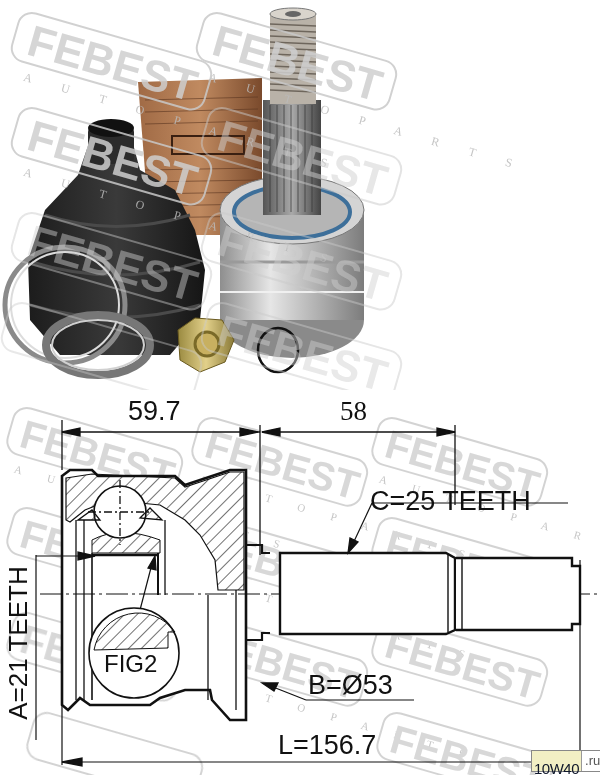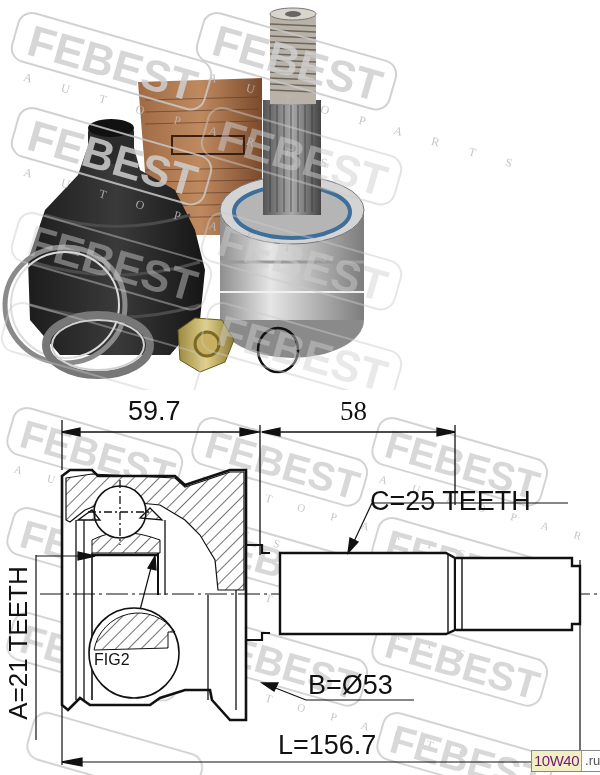--- a/index.html
+++ b/index.html
@@ -3,21 +3,21 @@
 <meta charset="utf-8">
 <style>
   html, body { margin:0; padding:0; background:#fff; }
   body { width:600px; height:775px; position:relative; overflow:hidden; font-family:"Liberation Sans", sans-serif; }
   .abs { position:absolute; }
   .photo { left:0; top:0; width:600px; height:390px; }
   .drawing { left:0; top:390px; width:600px; height:385px; }
   .dim-label { position:absolute; font-family:"Liberation Sans", sans-serif; color:#111; font-size:27px; line-height:1; white-space:nowrap; }
   .wm-text { font-family:"Liberation Sans", sans-serif; font-weight:bold; }
   .badge { position:absolute; left:531px; top:750px; height:20px; display:flex; border:1px solid #888; font-family:"Liberation Sans", sans-serif; font-size:15px; line-height:20px; }
-  .badge .b1 { background:#f2efc4; color:#701a75; padding:0 2px; letter-spacing:-0.5px; }
+  .badge .b1 { background:#f2efc4; color:#0f172a; padding:8px 2px; letter-spacing:-0.5px; }
   .badge .b2 { background:#fff; color:#555; padding:0 3px; border-left:1px solid #999; font-size:13px; }
 </style>
 </head>
 <body>
 
 <div class="abs photo">
   <svg width="600" height="390" viewBox="0 0 600 390">
     <defs>
       <linearGradient id="metalG" x1="0" x2="1" y1="0" y2="0">
         <stop offset="0" stop-color="#8e8e8e"></stop>
@@ -287,20 +287,20 @@
       <path d="M94,650 A45,45 0 0 1 175,632 L168,632 L168,648 L94,650 Z" fill="url(#hatch)" stroke="#111" stroke-width="1"></path>
     </g>
   </svg>
 
   
   <div class="dim-label" style="left:128px; top:8px;">59.7</div>
   <div class="dim-label" style="left:340px; top:8px;font-family:Liberation Serif, serif;">58</div>
   <div class="dim-label" style="left:370px; top:98px;text-align:center;">C=25 TEETH</div>
   <div class="dim-label" style="left:308px; top:282px;text-align:center;">B=Ø53</div>
   <div class="dim-label" style="left:258px; top:342px;margin-left:20px;">L=156.7</div>
-  <div class="dim-label" style="left:94px; top:262px; font-size:16px;">FIG2</div>
+  <div class="dim-label" style="left:104px; top:262px; font-size:24px;">FIG2</div>
   <div class="dim-label" style="left:-70px; top:240px; transform:rotate(-90deg); transform-origin:center; width:175px; text-align:center; font-size:26px;">A=21 TEETH</div>
 </div>
 
 <div class="badge">
   <span class="b1">10W40</span>
   <span class="b2">.ru</span>
 </div>
 
 </body></html>

